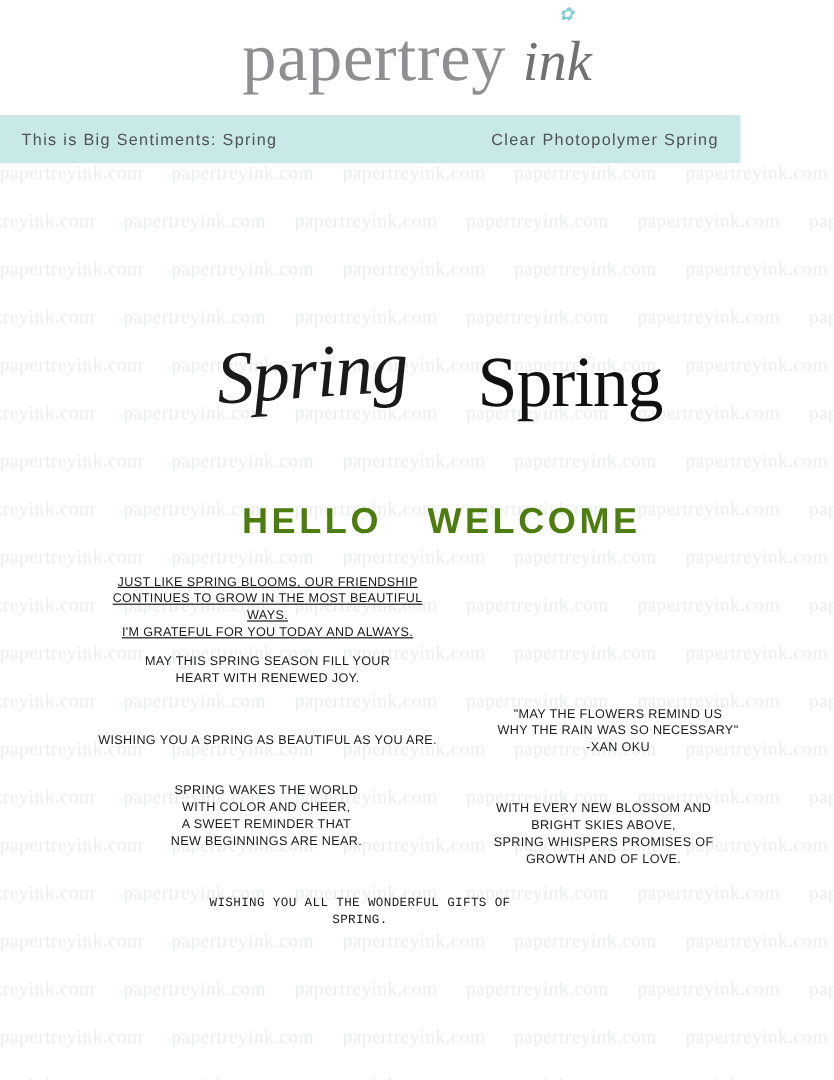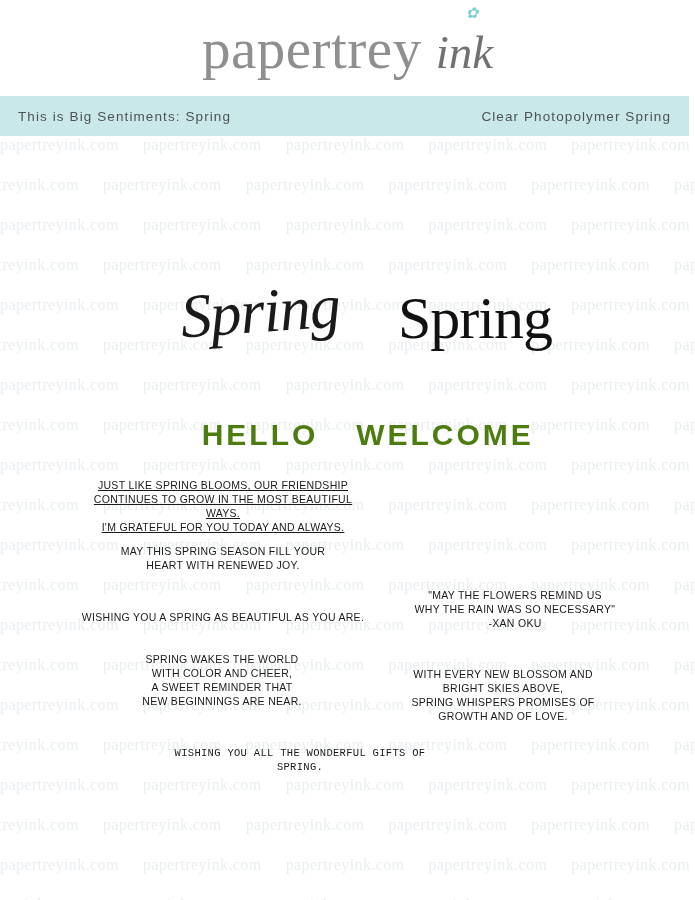--- a/index.html
+++ b/index.html
@@ -54,21 +54,21 @@
     left: 30px;
     width: 15px;
     height: 15px;
     color: #7fcfd3;
     font-size: 15px;
     line-height: 15px;
   }
 
   
   .titlebar {
-    width: 689px;
+    width: 617px;
     height: 40px;
     background: #c9e9e8;
     display: flex;
     align-items: center;
     justify-content: space-between;
     box-sizing: border-box;
     padding: 0 18px;
     position: relative;
     z-index: 5;
   }

